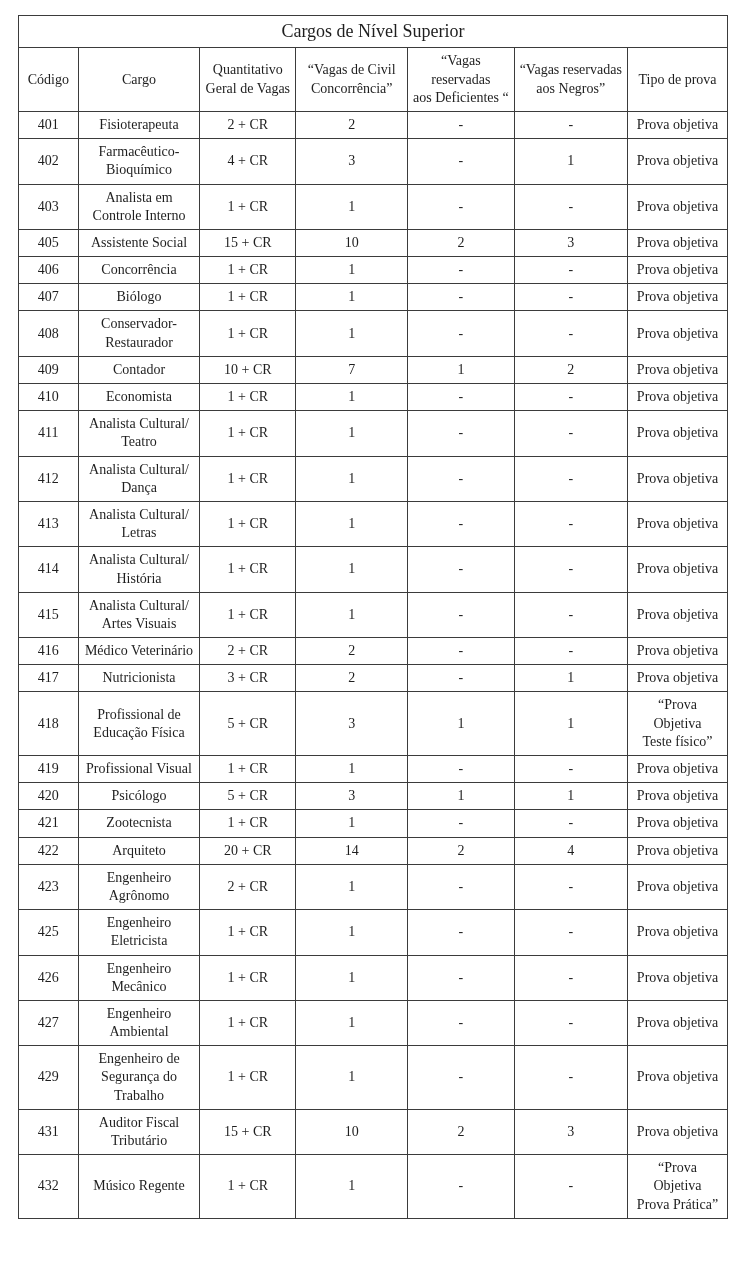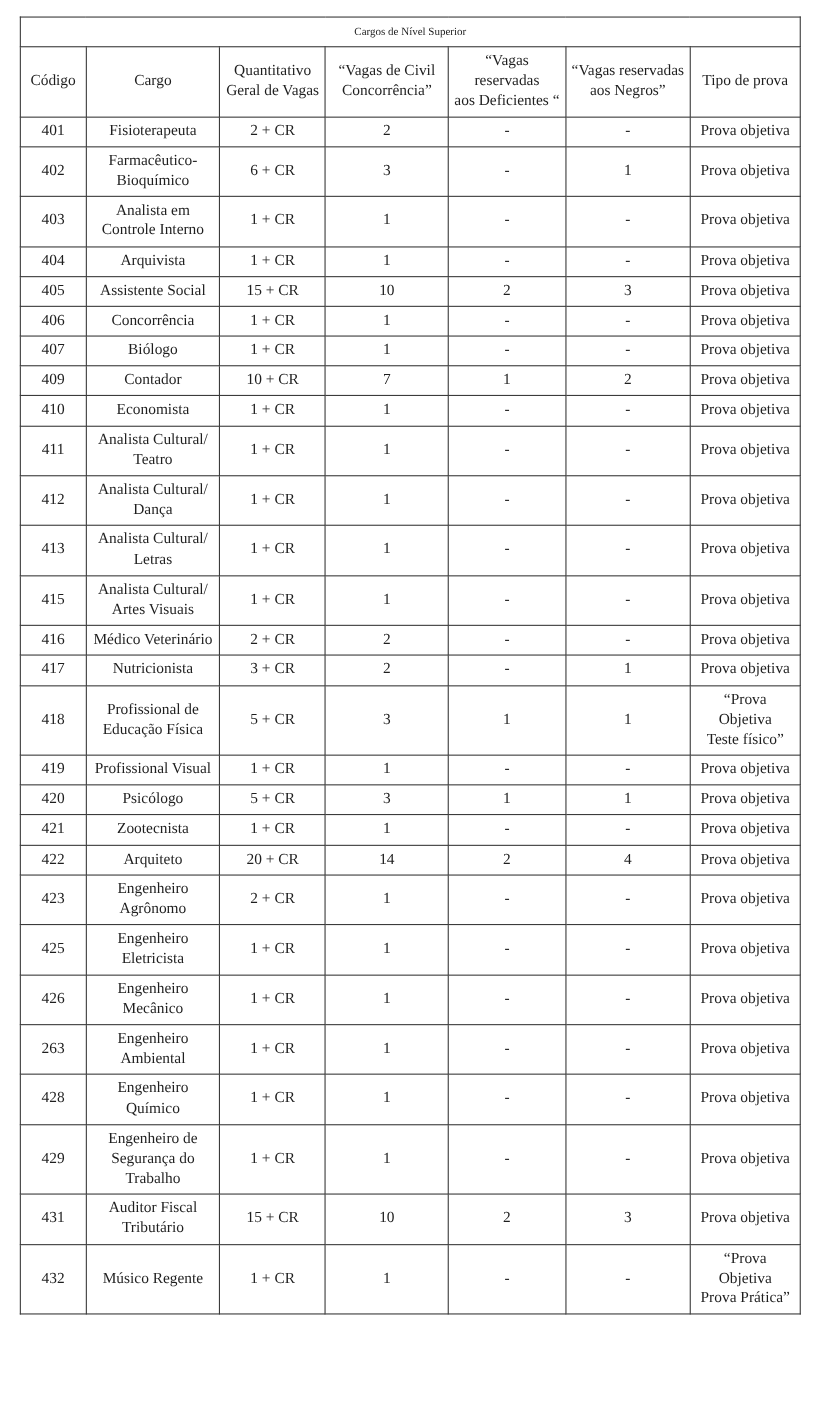--- a/index.html
+++ b/index.html
@@ -31,21 +31,21 @@
     text-align: center;
     vertical-align: middle;
     padding: 4px 3px;
     font-size: 14px;
     font-weight: normal;
     line-height: 1.3;
     white-space: pre-line;
     overflow: hidden;
   }
   tr.title-row th {
-    font-size: 10px;
+    font-size: 18px;
     padding: 4px 3px;
     height: 18px;
   }
   tr.header-row th {
     height: 48px;
     font-size: 14px;
   }
   tbody td {
     height: 18px;
   }
@@ -97,39 +97,30 @@
           <td>2 + CR</td>
           <td>2</td>
           <td>-</td>
           <td>-</td>
           <td>Prova objetiva</td>
         </tr>
         <tr>
           <td>402</td>
           <td>Farmacêutico-
 Bioquímico</td>
-          <td>6 + CR</td>
+          <td>4 + CR</td>
           <td>3</td>
           <td>-</td>
           <td>1</td>
           <td>Prova objetiva</td>
         </tr>
         <tr>
           <td>403</td>
           <td>Analista em
 Controle Interno</td>
-          <td>1 + CR</td>
-          <td>1</td>
-          <td>-</td>
-          <td>-</td>
-          <td>Prova objetiva</td>
-        </tr>
-        <tr>
-          <td>404</td>
-          <td>Arquivista</td>
           <td>1 + CR</td>
           <td>1</td>
           <td>-</td>
           <td>-</td>
           <td>Prova objetiva</td>
         </tr>
         <tr>
           <td>405</td>
           <td>Assistente Social</td>
           <td>15 + CR</td>
@@ -150,20 +141,30 @@
         <tr>
           <td>407</td>
           <td>Biólogo</td>
           <td>1 + CR</td>
           <td>1</td>
           <td>-</td>
           <td>-</td>
           <td>Prova objetiva</td>
         </tr>
         <tr>
+          <td>408</td>
+          <td>Conservador-
+Restaurador</td>
+          <td>1 + CR</td>
+          <td>1</td>
+          <td>-</td>
+          <td>-</td>
+          <td>Prova objetiva</td>
+        </tr>
+        <tr>
           <td>409</td>
           <td>Contador</td>
           <td>10 + CR</td>
           <td>7</td>
           <td>1</td>
           <td>2</td>
           <td>Prova objetiva</td>
         </tr>
         <tr>
           <td>410</td>
@@ -198,20 +199,30 @@
           <td>413</td>
           <td>Analista Cultural/
 Letras</td>
           <td>1 + CR</td>
           <td>1</td>
           <td>-</td>
           <td>-</td>
           <td>Prova objetiva</td>
         </tr>
         <tr>
+          <td>414</td>
+          <td>Analista Cultural/
+História</td>
+          <td>1 + CR</td>
+          <td>1</td>
+          <td>-</td>
+          <td>-</td>
+          <td>Prova objetiva</td>
+        </tr>
+        <tr>
           <td>415</td>
           <td>Analista Cultural/
 Artes Visuais</td>
           <td>1 + CR</td>
           <td>1</td>
           <td>-</td>
           <td>-</td>
           <td>Prova objetiva</td>
         </tr>
         <tr>
@@ -304,33 +315,23 @@
           <td>426</td>
           <td>Engenheiro
 Mecânico</td>
           <td>1 + CR</td>
           <td>1</td>
           <td>-</td>
           <td>-</td>
           <td>Prova objetiva</td>
         </tr>
         <tr>
-          <td>263</td>
+          <td>427</td>
           <td>Engenheiro
 Ambiental</td>
-          <td>1 + CR</td>
-          <td>1</td>
-          <td>-</td>
-          <td>-</td>
-          <td>Prova objetiva</td>
-        </tr>
-        <tr>
-          <td>428</td>
-          <td>Engenheiro
-Químico</td>
           <td>1 + CR</td>
           <td>1</td>
           <td>-</td>
           <td>-</td>
           <td>Prova objetiva</td>
         </tr>
         <tr>
           <td>429</td>
           <td>Engenheiro de
 Segurança do

